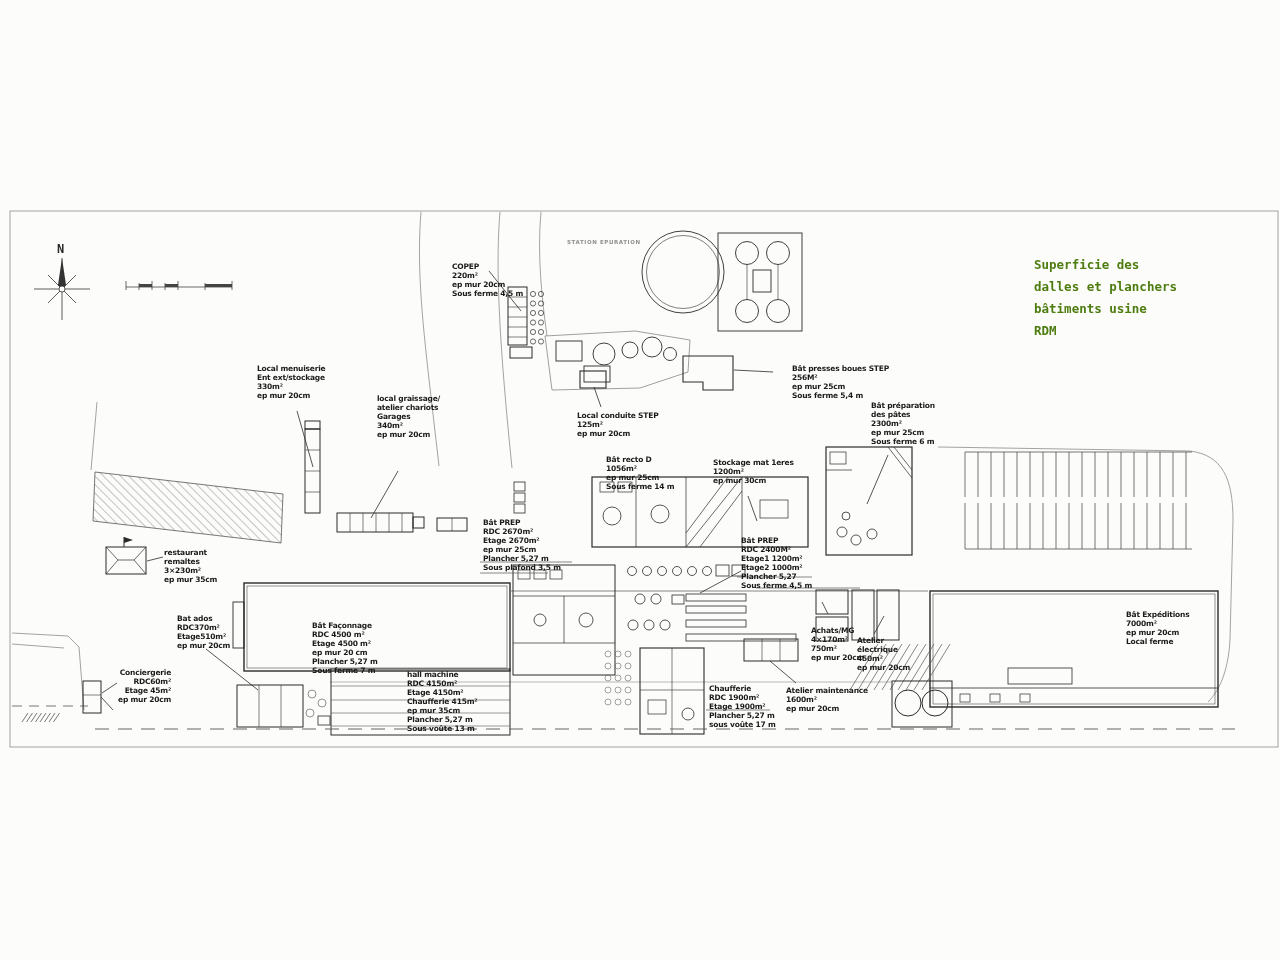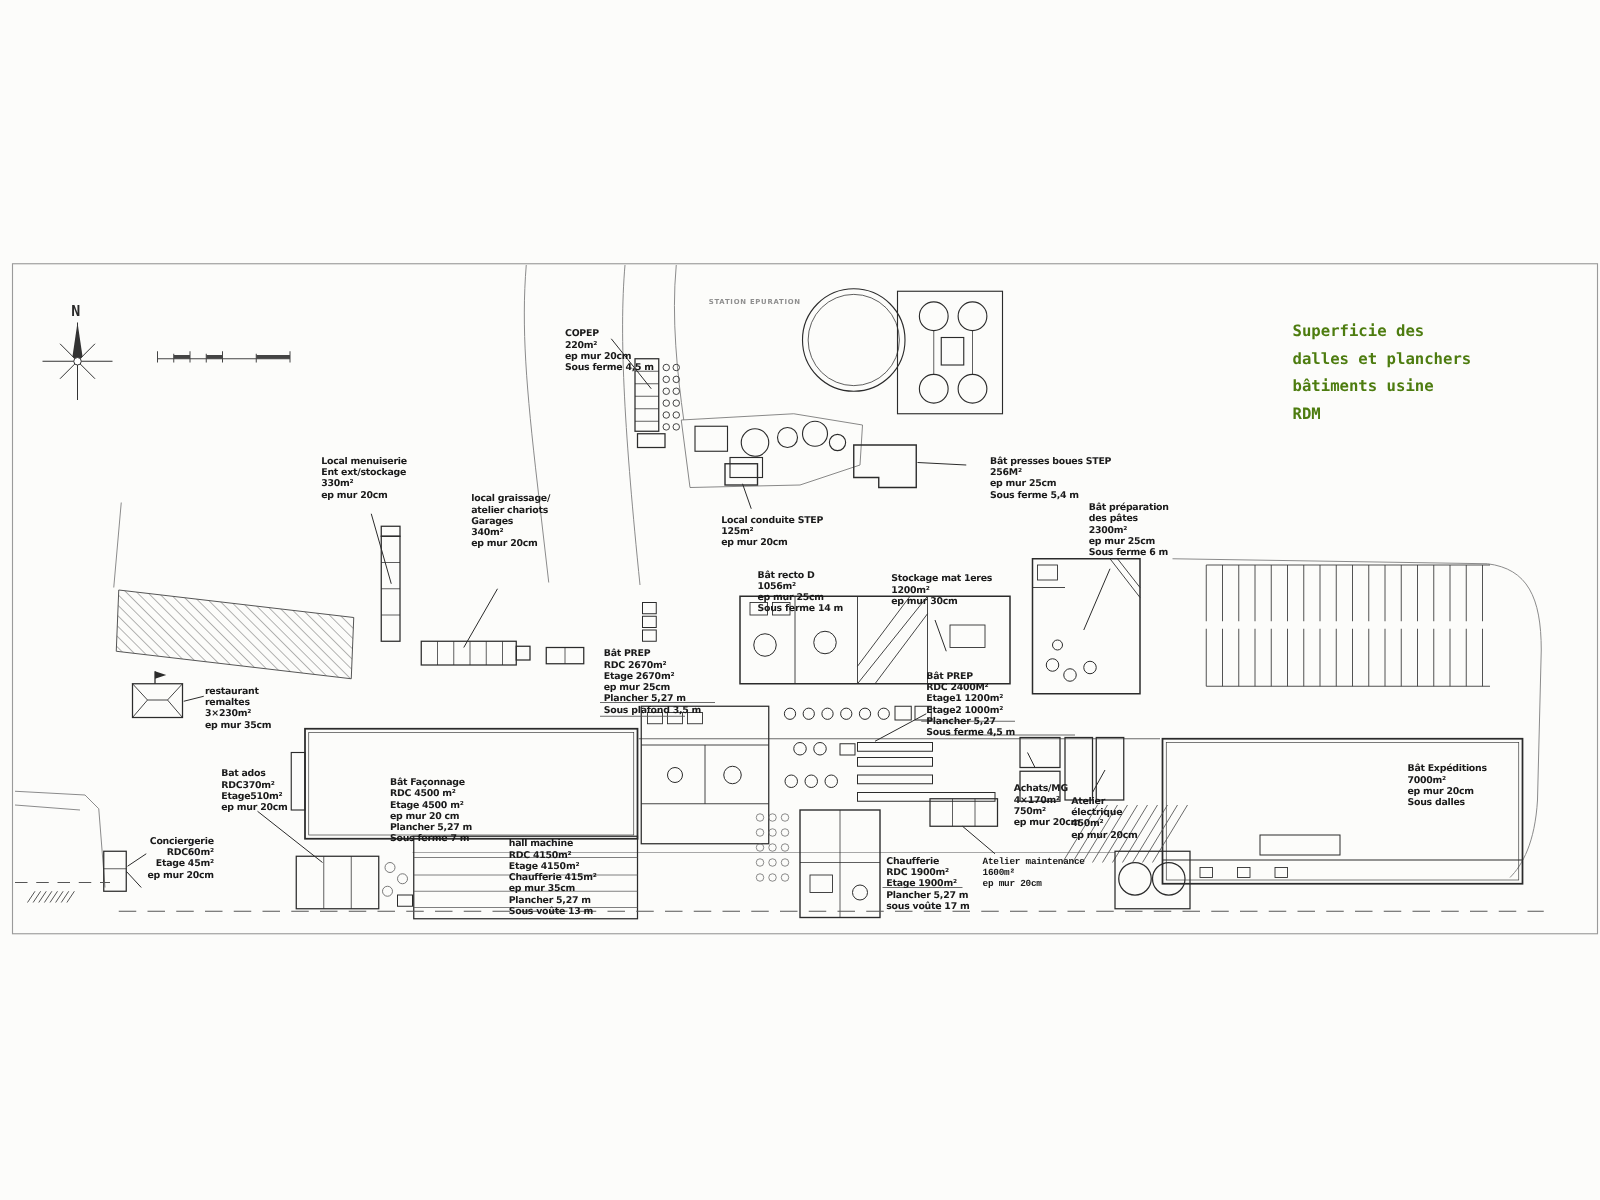--- a/index.html
+++ b/index.html
@@ -438,37 +438,37 @@
       <div>Plancher 5,27 m</div>
       <div>Sous voûte 13 m</div>
     </div>
 <div class="lbl" style="left:709px; top:684px;">
       <div>Chaufferie</div>
       <div>RDC 1900m²</div>
       <div>Etage 1900m²</div>
       <div>Plancher 5,27 m</div>
       <div>sous voûte 17 m</div>
     </div>
-<div class="lbl" style="left:786px; top:686px;font-family:Liberation Mono, monospace;">
+<div class="lbl" style="left:786px; top:686px;">
       <div>Atelier maintenance</div>
       <div>1600m²</div>
       <div>ep mur 20cm</div>
     </div>
 <div class="lbl" style="left:811px; top:616px;margin-top:10px;">
       <div>Achats/MG</div>
       <div>4×170m²</div>
       <div>750m²</div>
       <div>ep mur 20cm</div>
     </div>
 <div class="lbl" style="left:857px; top:636px;">
       <div>Atelier</div>
       <div>électrique</div>
       <div>450m²</div>
       <div>ep mur 20cm</div>
     </div>
 <div class="lbl" style="left:1126px; top:610px;">
       <div>Bât Expéditions</div>
       <div>7000m²</div>
       <div>ep mur 20cm</div>
-      <div>Sous dalles</div>
+      <div>Local ferme</div>
     </div>
 
 </div>
 
 </body></html>

